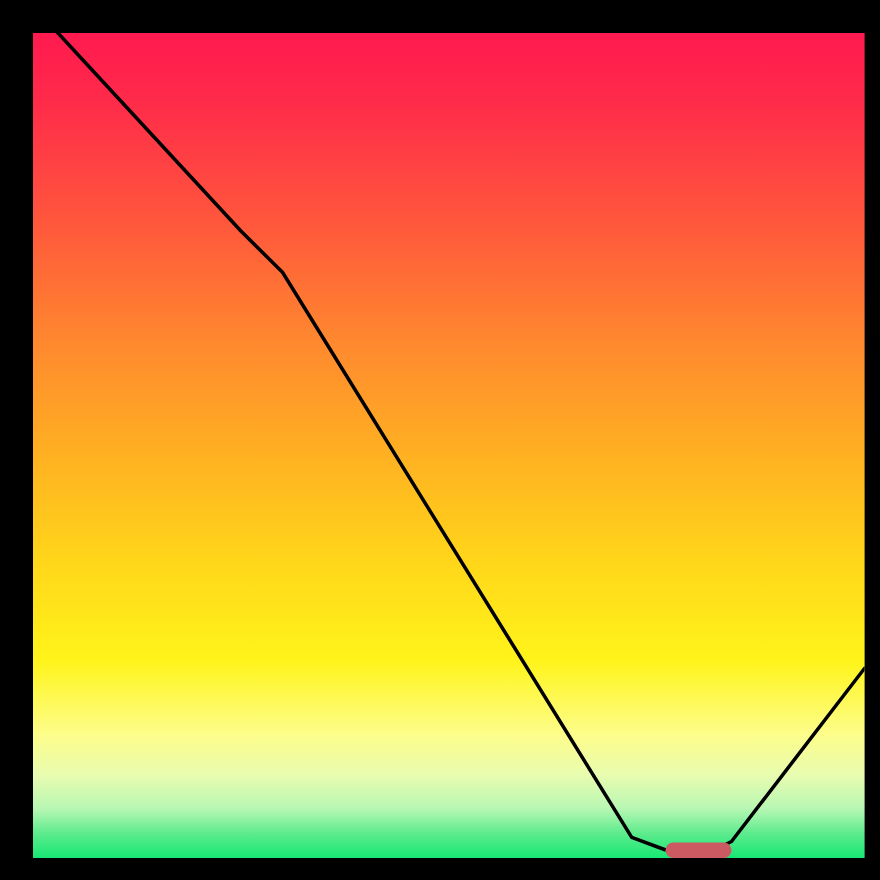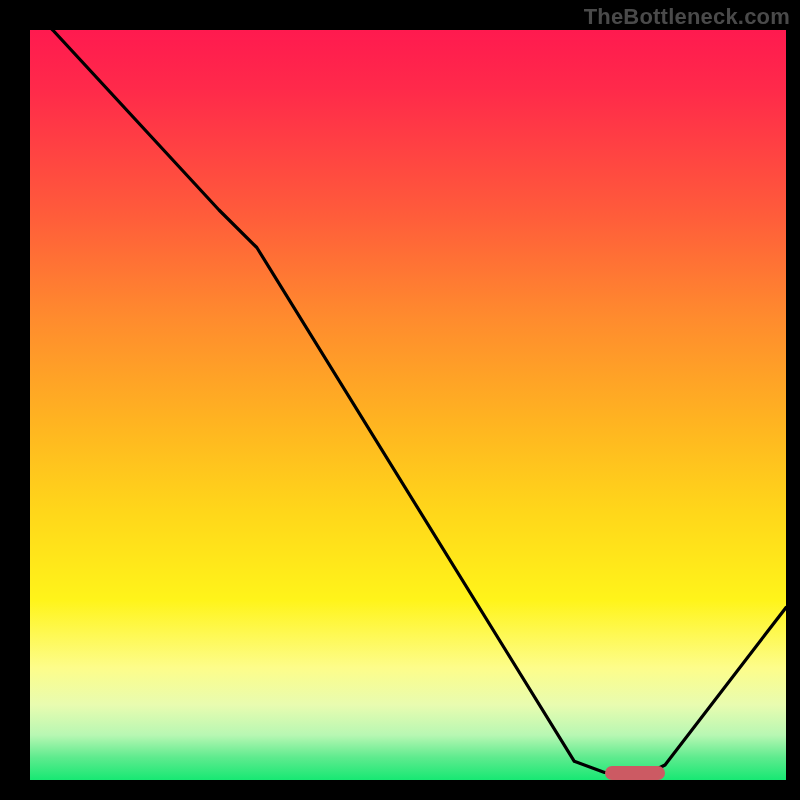--- a/index.html
+++ b/index.html
@@ -62,21 +62,20 @@
     background: #cc5a63;
     border-radius: 7px;
     z-index: 6;
   }
 </style>
 </head>
 <body>
 
 <div class="frame">
 
-  <div class="watermark">TheBottleneck.com</div>
 
   <div class="plot-bg"></div>
 
   <svg class="plot-svg" viewBox="0 0 756 750" preserveAspectRatio="none">
     <path id="curve-path" fill="none" stroke="#000000" stroke-width="3.2" stroke-linejoin="round" stroke-linecap="round" d="M0.0 -22.5 L22.7 0.0 L189.0 180.0 L226.8 217.5 L544.3 731.3 L574.6 742.5 L619.9 742.5 L635.0 735.0 L756.0 577.5"></path>
   </svg>
 
   <div id="marker" class="marker" style="left: 604.56px; width: 60.48px; top: 765.5px; background: rgb(204, 90, 99);"></div>
 
 </div>

